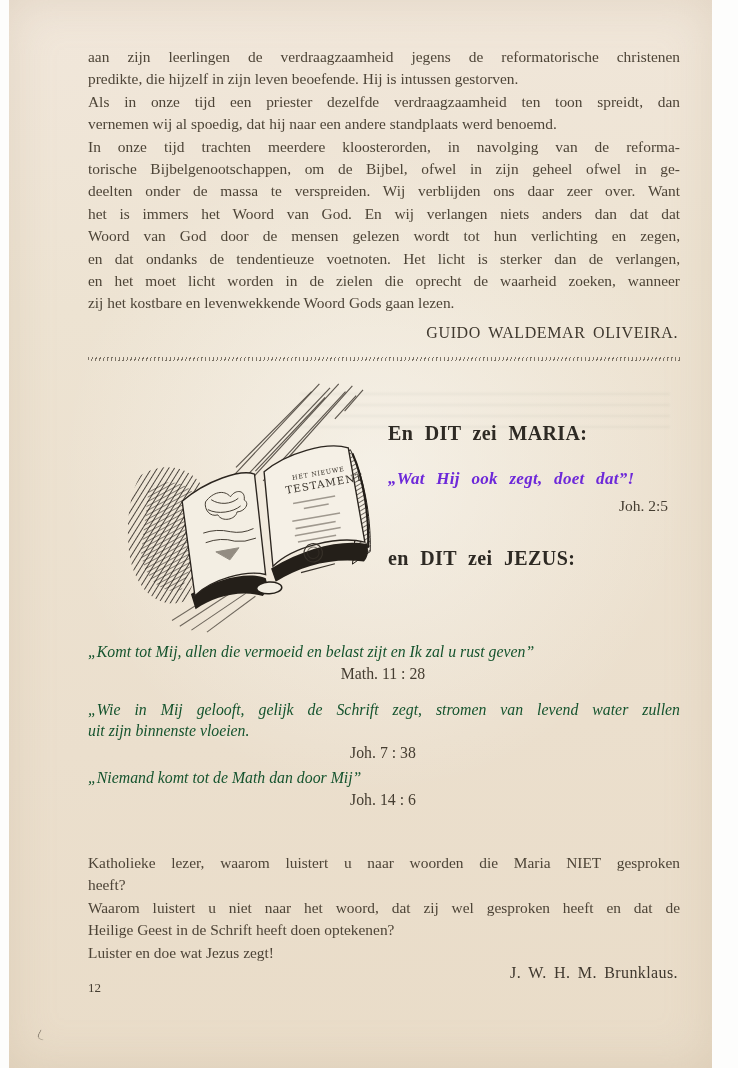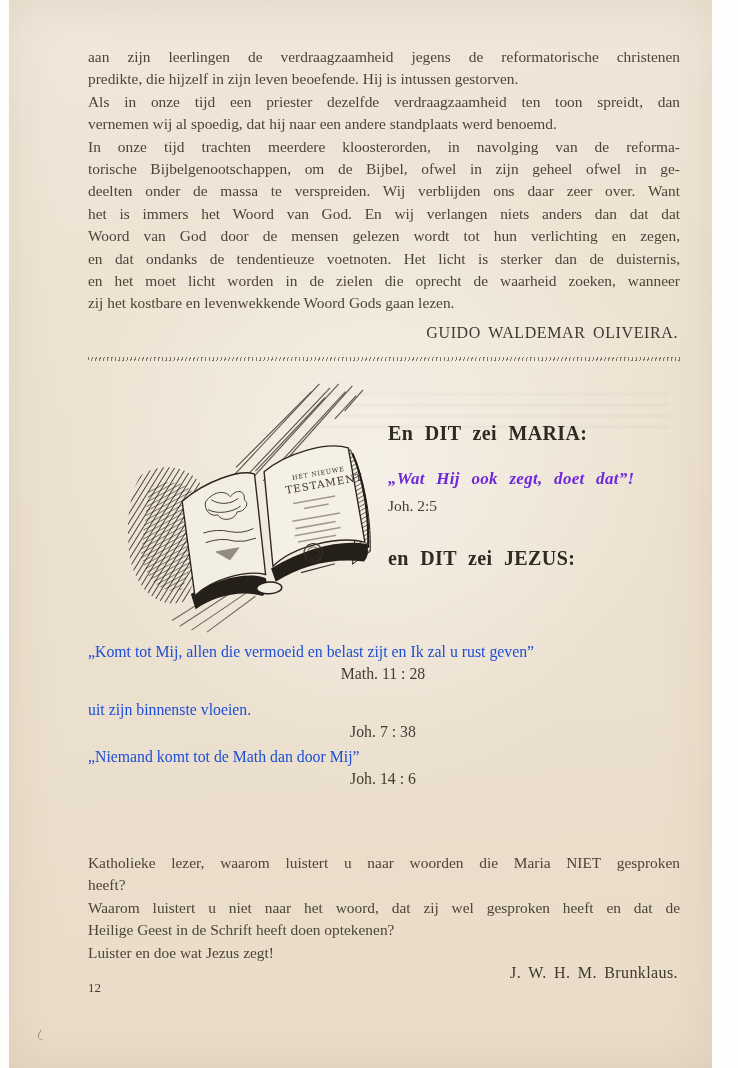--- a/index.html
+++ b/index.html
@@ -38,24 +38,24 @@
   .figure-row{position:absolute;left:88px;top:378px;width:592px;height:260px;}
   .bible-svg{position:absolute;left:2px;top:4px;width:292px;height:254px;}
   .maria-col{position:absolute;left:300px;top:44px;width:292px;}
   .maria-heading,.jezus-heading{
     font-weight:bold;font-size:20px;letter-spacing:0.4px;word-spacing:6px;color:#2e2a24;
   }
   .maria-quote{
     margin-top:24px;font-style:italic;font-weight:bold;font-size:17px;
     word-spacing:7px;letter-spacing:0.3px;color:#6d28d9;
   }
-  .maria-ref{margin-top:8px;padding-right:12px;font-size:15.5px;color:#453d31;}
+  .maria-ref{margin-top:8px;text-align:right;padding-right:12px;font-size:15.5px;color:#453d31;}
   .jezus-heading{margin-top:32px;}
   .quotes{top:641px;}
-  .qline{font-size:15.8px;line-height:21px;color:#1d4ed8;}
+  .qline{font-style:italic;font-size:15.8px;line-height:21px;color:#14532d;}
   .qref{text-align:center;padding-right:2px;font-size:15.8px;line-height:21px;color:#453d31;margin-top:1px;}
   .quote-block + .quote-block{margin-top:4px;}
   .quote-block:nth-child(2){margin-top:15px;}
   .outro{top:852px;}
   .outro .signature{margin-top:0;letter-spacing:0.4px;}
   .pagenum{position:absolute;left:88px;top:980px;font-size:13px;color:#453d31;}
   .speck{
     position:absolute;left:38px;top:1030px;width:7px;height:9px;
     border-left:1.6px solid rgba(70,60,50,0.55);border-bottom:1px solid rgba(70,60,50,0.3);
     transform:rotate(18deg) skewX(-12deg);border-radius:0 0 0 60%;
@@ -77,21 +77,21 @@
         <div class="para">
           <div class="line just">Als in onze tijd een priester dezelfde verdraagzaamheid ten toon spreidt, dan</div>
           <div class="line">vernemen wij al spoedig, dat hij naar een andere standplaats werd benoemd.</div>
         </div>
         <div class="para">
           <div class="line just">In onze tijd trachten meerdere kloosterorden, in navolging van de reforma-</div>
           <div class="line just">torische Bijbelgenootschappen, om de Bijbel, ofwel in zijn geheel ofwel in ge-</div>
           <div class="line just">deelten onder de massa te verspreiden. Wij verblijden ons daar zeer over. Want</div>
           <div class="line just">het is immers het Woord van God. En wij verlangen niets anders dan dat dat</div>
           <div class="line just">Woord van God door de mensen gelezen wordt tot hun verlichting en zegen,</div>
-          <div class="line just">en dat ondanks de tendentieuze voetnoten. Het licht is sterker dan de duisternis,</div>
+          <div class="line just">en dat ondanks de tendentieuze voetnoten. Het licht is sterker dan de verlangen,</div>
           <div class="line just">en het moet licht worden in de zielen die oprecht de waarheid zoeken, wanneer</div>
           <div class="line">zij het kostbare en levenwekkende Woord Gods gaan lezen.</div>
         </div>
       </div>
     <div class="signature">GUIDO WALDEMAR OLIVEIRA.</div>
   </div>
 
   <div class="divider"></div>
 
   <div class="figure-row">
@@ -179,20 +179,21 @@
       <div class="jezus-heading">en DIT zei JEZUS:</div>
     </div>
   </div>
 
   <div class="col quotes">
       <div class="quote-block">
         <div class="qline">„Komt tot Mij, allen die vermoeid en belast zijt en Ik zal u rust geven”</div>
         <div class="qref">Math. 11 : 28</div>
       </div>
       <div class="quote-block">
+        <div class="qline just">„Wie in Mij gelooft, gelijk de Schrift zegt, stromen van levend water zullen</div>
         <div class="qline">uit zijn binnenste vloeien.</div>
         <div class="qref">Joh. 7 : 38</div>
       </div>
       <div class="quote-block">
         <div class="qline">„Niemand komt tot de Math dan door Mij”</div>
         <div class="qref">Joh. 14 : 6</div>
       </div>
     </div>
 
   <div class="col outro">

